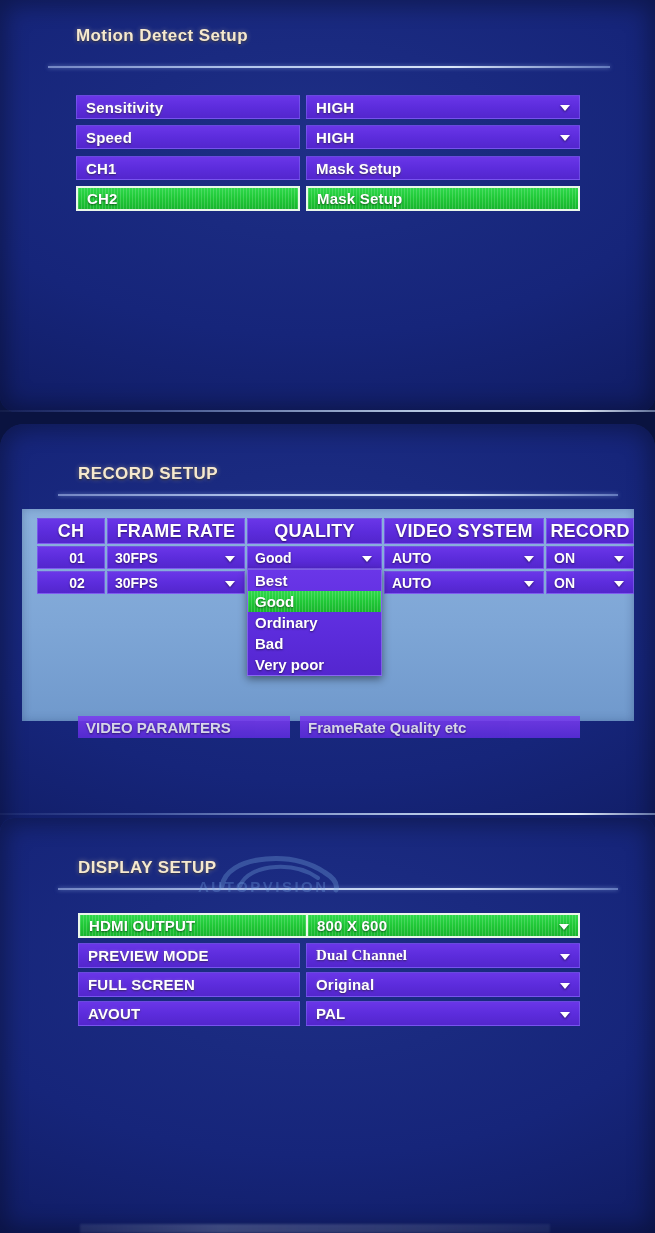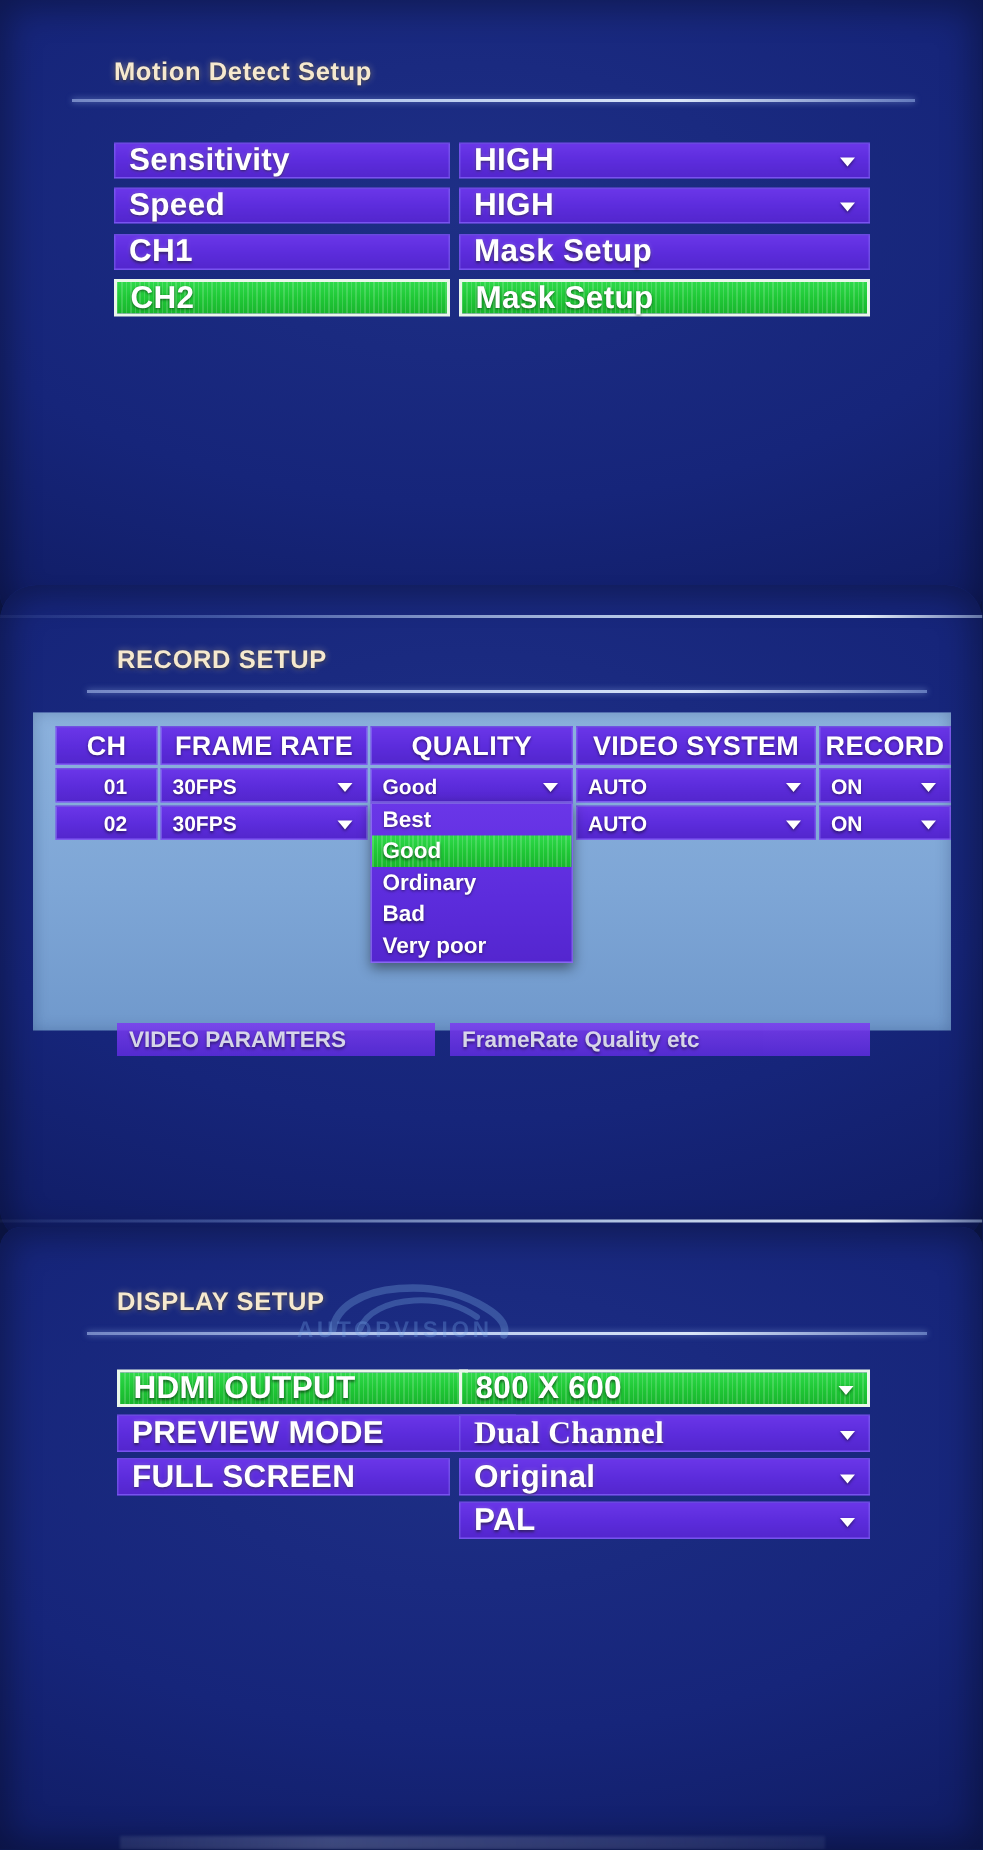--- a/index.html
+++ b/index.html
@@ -24,21 +24,21 @@
   .panel {
     position: absolute;
     left: 0;
     width: 655px;
     overflow: hidden;
     background:
       radial-gradient(125% 105% at 48% 34%, #1e2f86 0%, #16257a 45%, #101c63 75%, #0c1550 100%);
     border-radius: 14px;
   }
   .panel.p1 { top: 0;    height: 412px; border-radius: 0 0 16px 16px; }
-  .panel.p2 { top: 390px; height: 439px; border-radius: 24px; }
+  .panel.p2 { top: 424px; height: 439px; border-radius: 24px; }
   .panel.p3 { top: 818px; height: 415px; border-radius: 14px 14px 0 0;}
 
   
   .panel::after {
     content: "";
     position: absolute;
     inset: 0;
     border-radius: inherit;
     box-shadow: inset 0 0 22px 6px rgba(0,0,0,0.32);
     pointer-events: none;
@@ -80,21 +80,21 @@
         rgba(228,240,255,0.95) 72%,
         rgba(175,205,255,0.50) 100%);
     box-shadow: 0 0 4px rgba(180,210,255,0.5);
   }
 
   
   .row-label, .row-value {
     position: absolute;
     background: linear-gradient(180deg, #6a36e8 0%, #5c2cdc 52%, #5326cd 100%);
     color: #ffffff;
-    font-size: 21px;
+    font-size: 15px;
     font-weight: bold;
     display: flex;
     align-items: center;
     padding-left: 9px;
     letter-spacing: 0.2px;
     text-shadow: 0 1px 2px rgba(0,0,0,0.55), 0 0 3px rgba(255,255,255,0.25);
     border: 1px solid rgba(150,140,255,0.35);
   }
   .row-label.sel, .row-value.sel {
     background: linear-gradient(180deg, #2ed94a 0%, #1fc836 50%, #18b52d 100%);
@@ -226,21 +226,21 @@
     z-index: 9;
   }
 </style>
 </head>
 <body>
 
 <div id="root">
 
   <div class="panel p1">
 
-    <div class="menu-title" style="left:76px; top:38px;">Motion Detect Setup</div>
+    <div class="menu-title" style="left:76px; top:26px;">Motion Detect Setup</div>
 
     <div class="title-rule" style="left:48px; top:66px; width:562px;"></div>
 
     <div class="row-label" style="left:76px; top:95px; width:224px; height:24px;">
       <span>Sensitivity</span>
     </div>
     <div class="row-value" style="left:306px; top:95px; width:274px; height:24px;">
       <span>HIGH</span>
       <i class="caret"></i>
     </div>
@@ -373,36 +373,39 @@
     <div class="title-rule" style="left:58px; top:70px; width:560px;"></div>
 
     <div class="row-label sel" style="left:78px; top:95px; width:234px; height:25px;">
       <span>HDMI OUTPUT</span>
     </div>
     <div class="row-value sel" style="left:306px; top:95px; width:274px; height:25px;">
       <span>800 X 600</span>
       <i class="caret"></i>
     </div>
 
-    <div class="row-label" style="left:78px; top:125px; width:266px; height:25px;">
+    <div class="row-label" style="left:78px; top:125px; width:222px; height:25px;">
       <span>PREVIEW MODE</span>
     </div>
     <div class="row-value" style="left:306px; top:125px; width:274px; height:25px;font-family:Liberation Serif, serif;">
       <span>Dual Channel</span>
       <i class="caret"></i>
     </div>
 
     <div class="row-label" style="left:78px; top:154px; width:222px; height:25px;">
       <span>FULL SCREEN</span>
     </div>
     <div class="row-value" style="left:306px; top:154px; width:274px; height:25px;">
       <span>Original</span>
       <i class="caret"></i>
     </div>
 
+    <div class="row-label" style="left:78px; top:183px; width:222px; height:25px;">
+      <span>AVOUT</span>
+    </div>
     <div class="row-value" style="left:306px; top:183px; width:274px; height:25px;">
       <span>PAL</span>
       <i class="caret"></i>
     </div>
   </div>
 
   <div class="bottom-fragment"></div>
 </div>
 
 </body></html>

